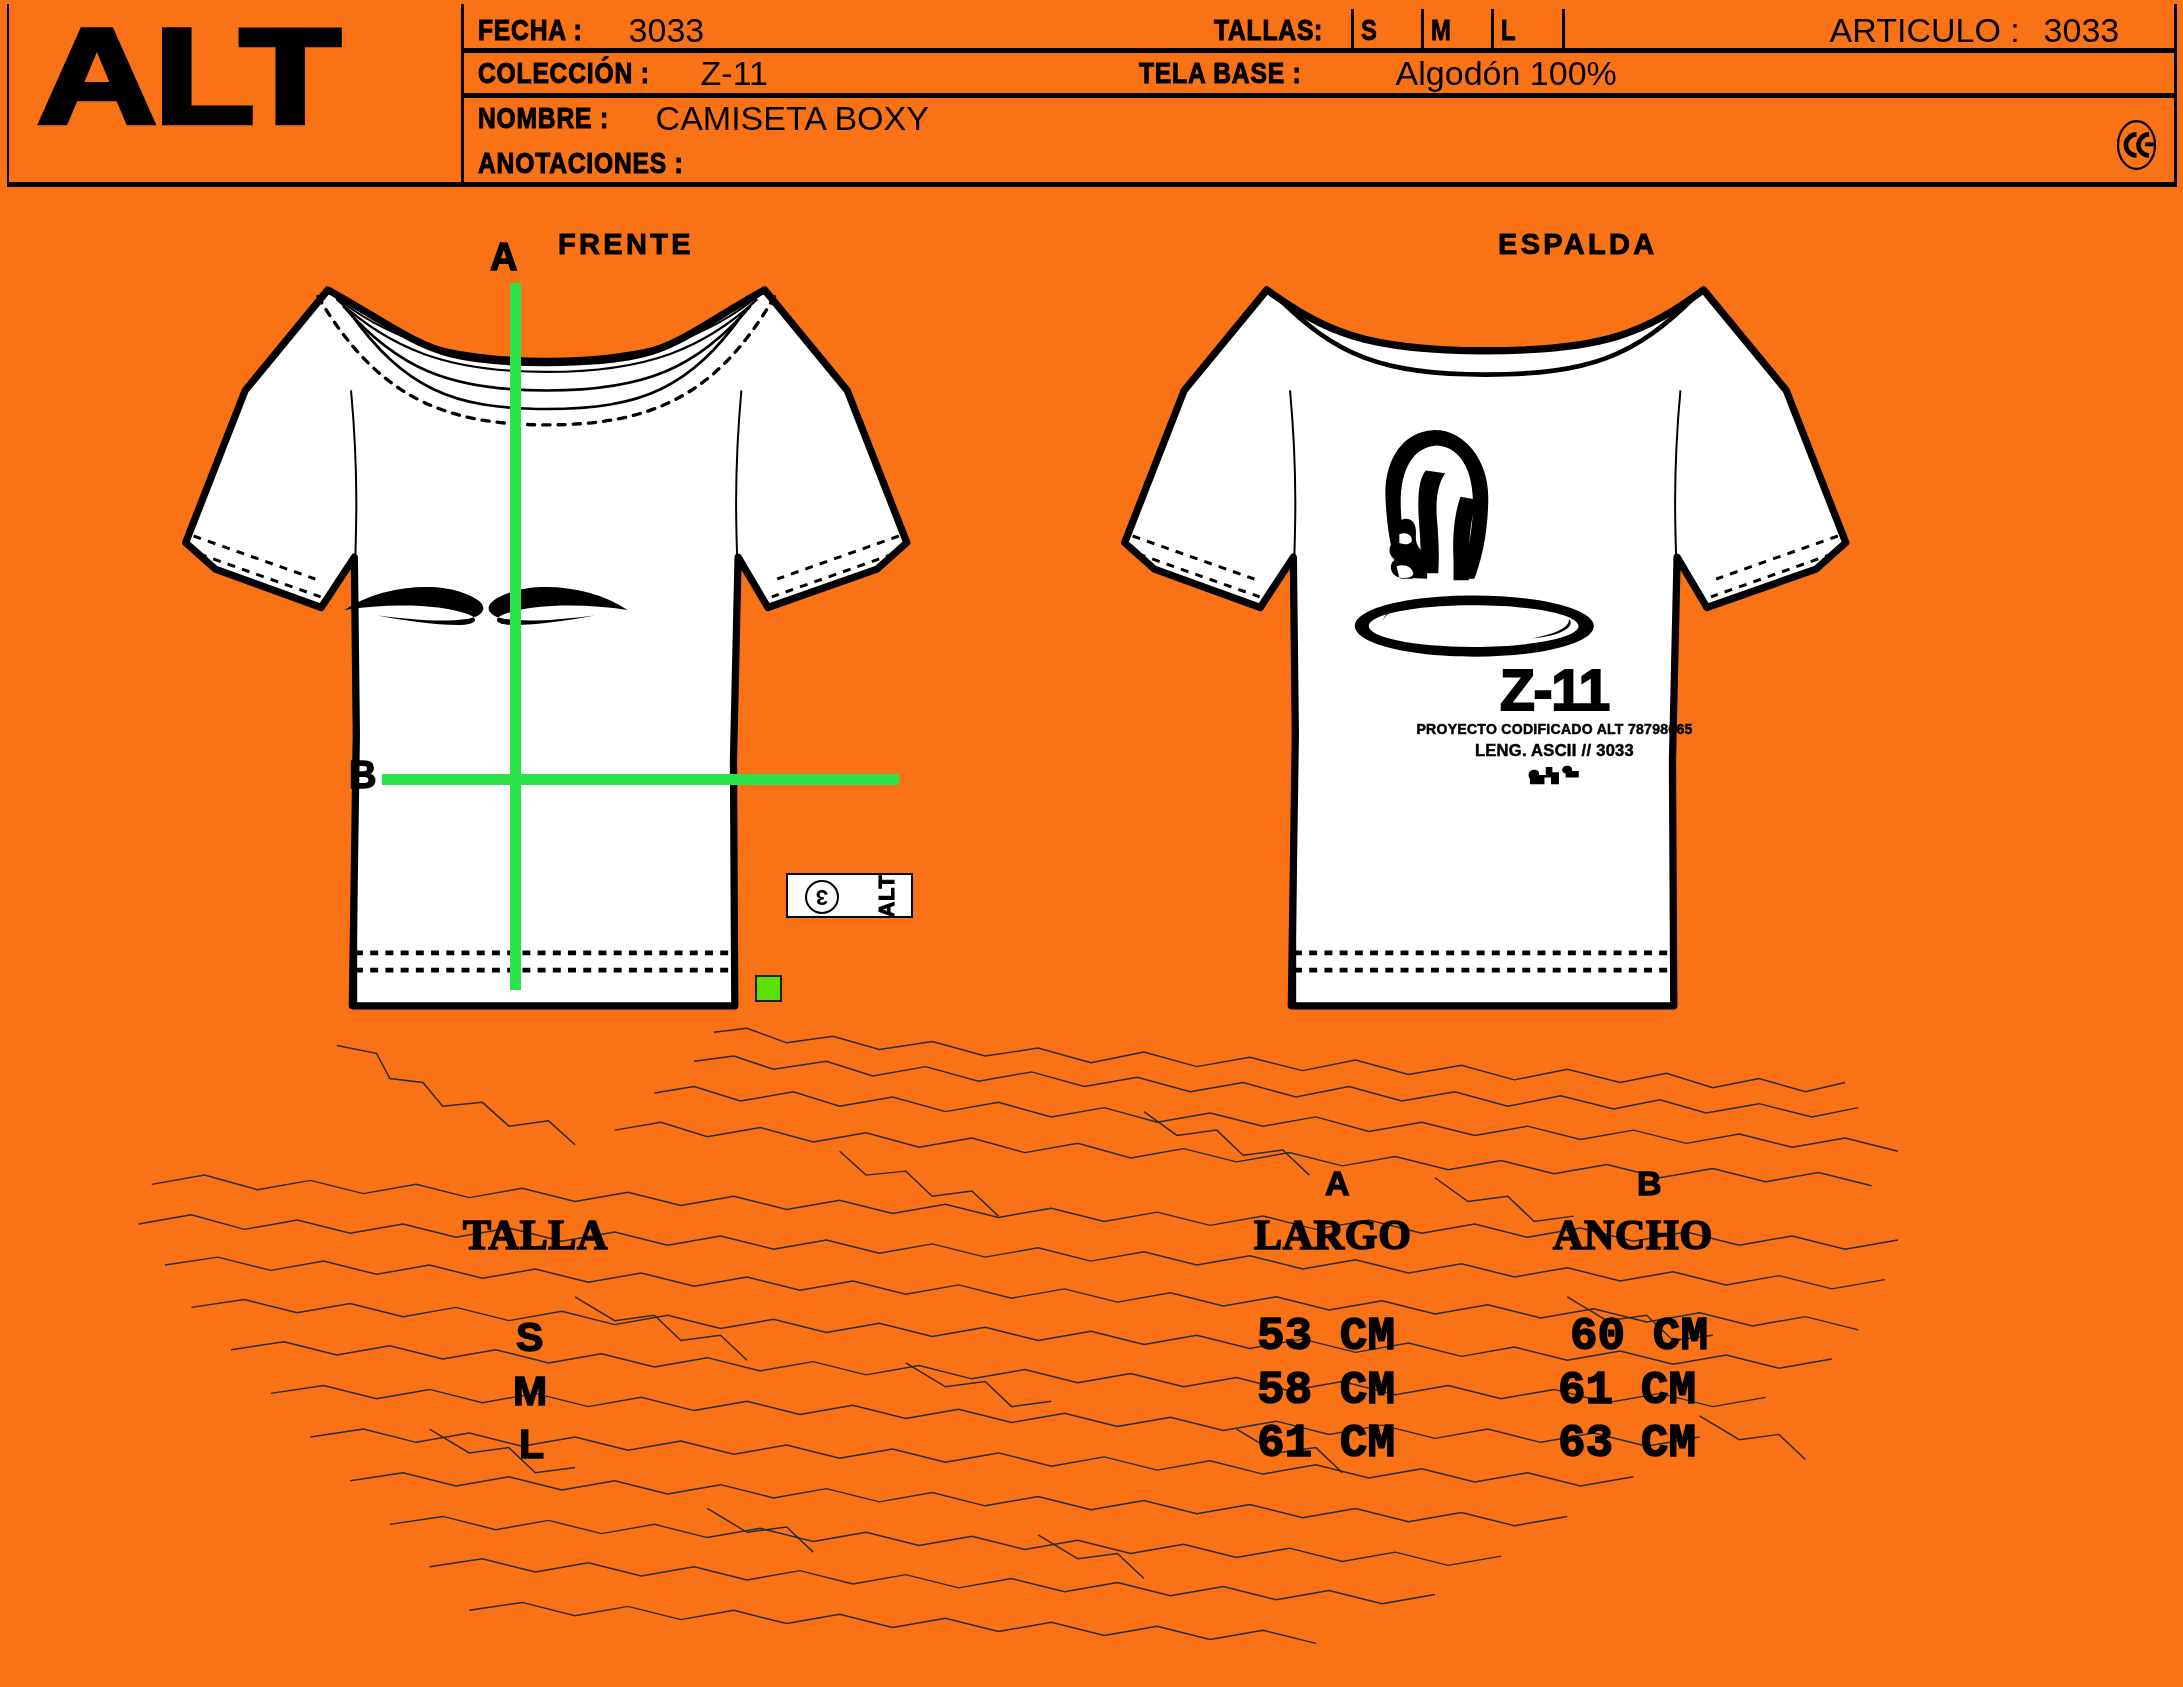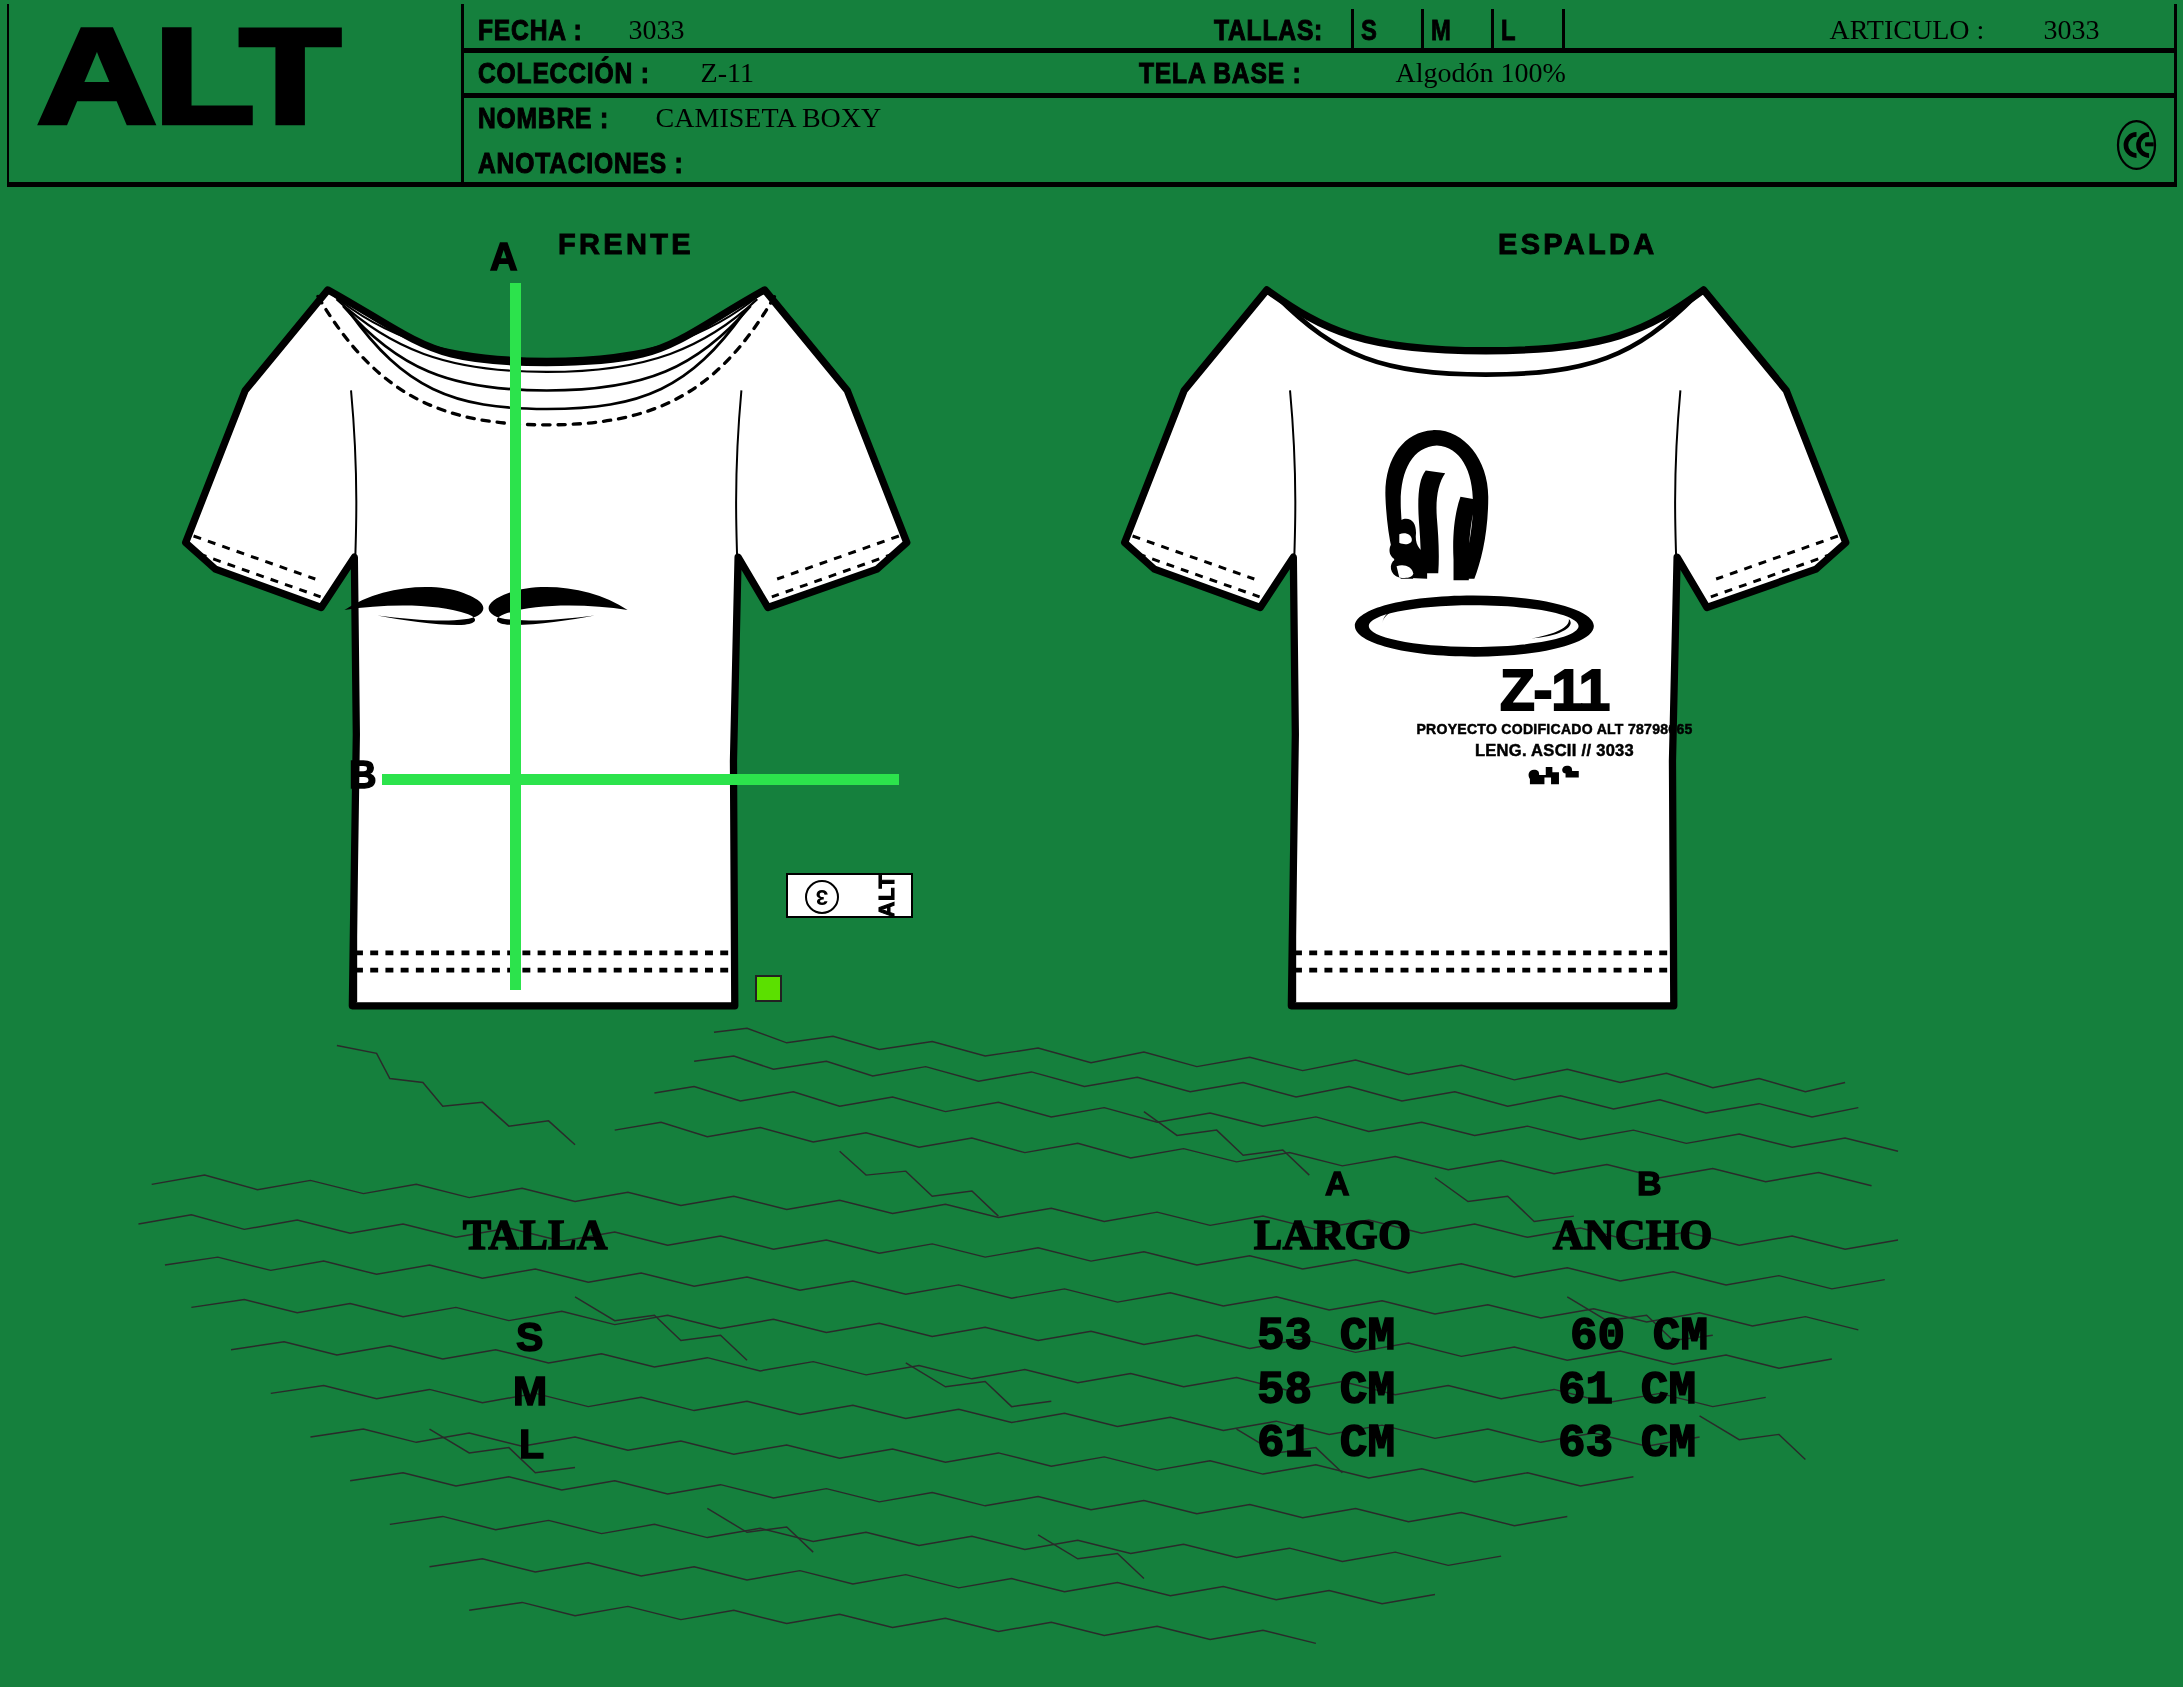--- a/index.html
+++ b/index.html
@@ -1,21 +1,21 @@
 <!DOCTYPE html>
 <html style="font-size:10.6px"><head>
 <meta charset="utf-8">
 <title>ALT Tech Pack</title>
 <style>
   html,body{margin:0;padding:0;background:#ffffff;}
   body{
     width:2183px;height:1688px;position:relative;overflow:hidden;
     font-family:"Liberation Sans",sans-serif;color:#000;
   }
-  .sheet{position:absolute;inset:0;background:#15803d;}
+  .sheet{position:absolute;inset:0;background:#f97316;}
 
   
   .header{position:absolute;left:6.6px;top:4px;width:2170px;height:183px;}
   .hdr-outer-bottom{position:absolute;left:0;bottom:0;width:2170px;height:4.6px;background:#000;}
   .hdr-left-rule{position:absolute;left:0;top:0;width:2.6px;height:183px;background:#000;}
   .hdr-right-rule{position:absolute;right:0;top:0;width:2.6px;height:183px;background:#000;}
 
   .logo-box{position:absolute;left:0;top:0;width:454px;height:183px;}
   .logo{
     position:absolute;left:30px;top:4px;
@@ -31,22 +31,22 @@
   .rowline{position:absolute;left:0;width:1710px;height:4.6px;background:#000;}
 
   .lbl{
     font-family:"Liberation Sans",sans-serif;font-weight:bold;
     font-size:30px;line-height:30px;letter-spacing:1px;
     transform:scaleX(0.82);transform-origin:left center;
     display:inline-block;white-space:nowrap;
     -webkit-text-stroke:1.1px #000;
   }
   .val{
-    font-family:Liberation Serif, serif;font-weight:normal;
-    font-size:28px;line-height:30px;letter-spacing:0px;
+    font-family:Liberation Sans, sans-serif;font-weight:normal;
+    font-size:34px;line-height:30px;letter-spacing:0px;
     display:inline-block;white-space:nowrap;
   }
   .cellbox{position:absolute;font-family:"Liberation Sans",sans-serif;font-weight:bold;
     font-size:29px;line-height:29px;transform:scaleX(0.82);transform-origin:left center;
     -webkit-text-stroke:0.9px #000;}
 
   .ce-mark{position:absolute;right:17px;bottom:16px;width:41px;height:52px;}
 
   
   .viewtitle{

